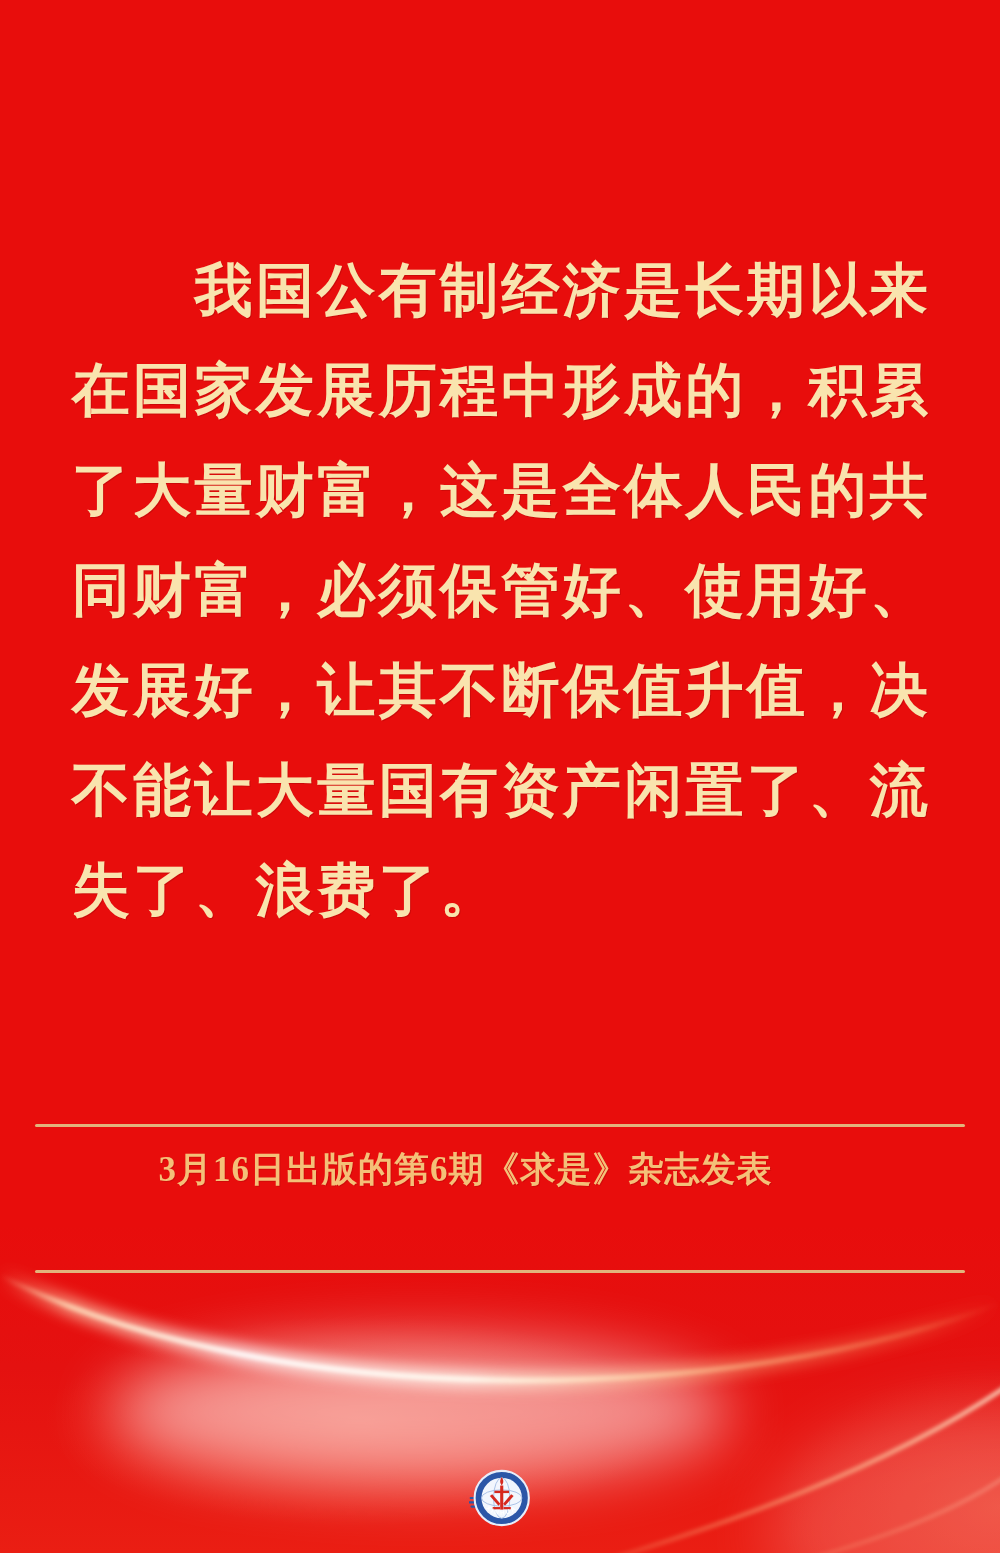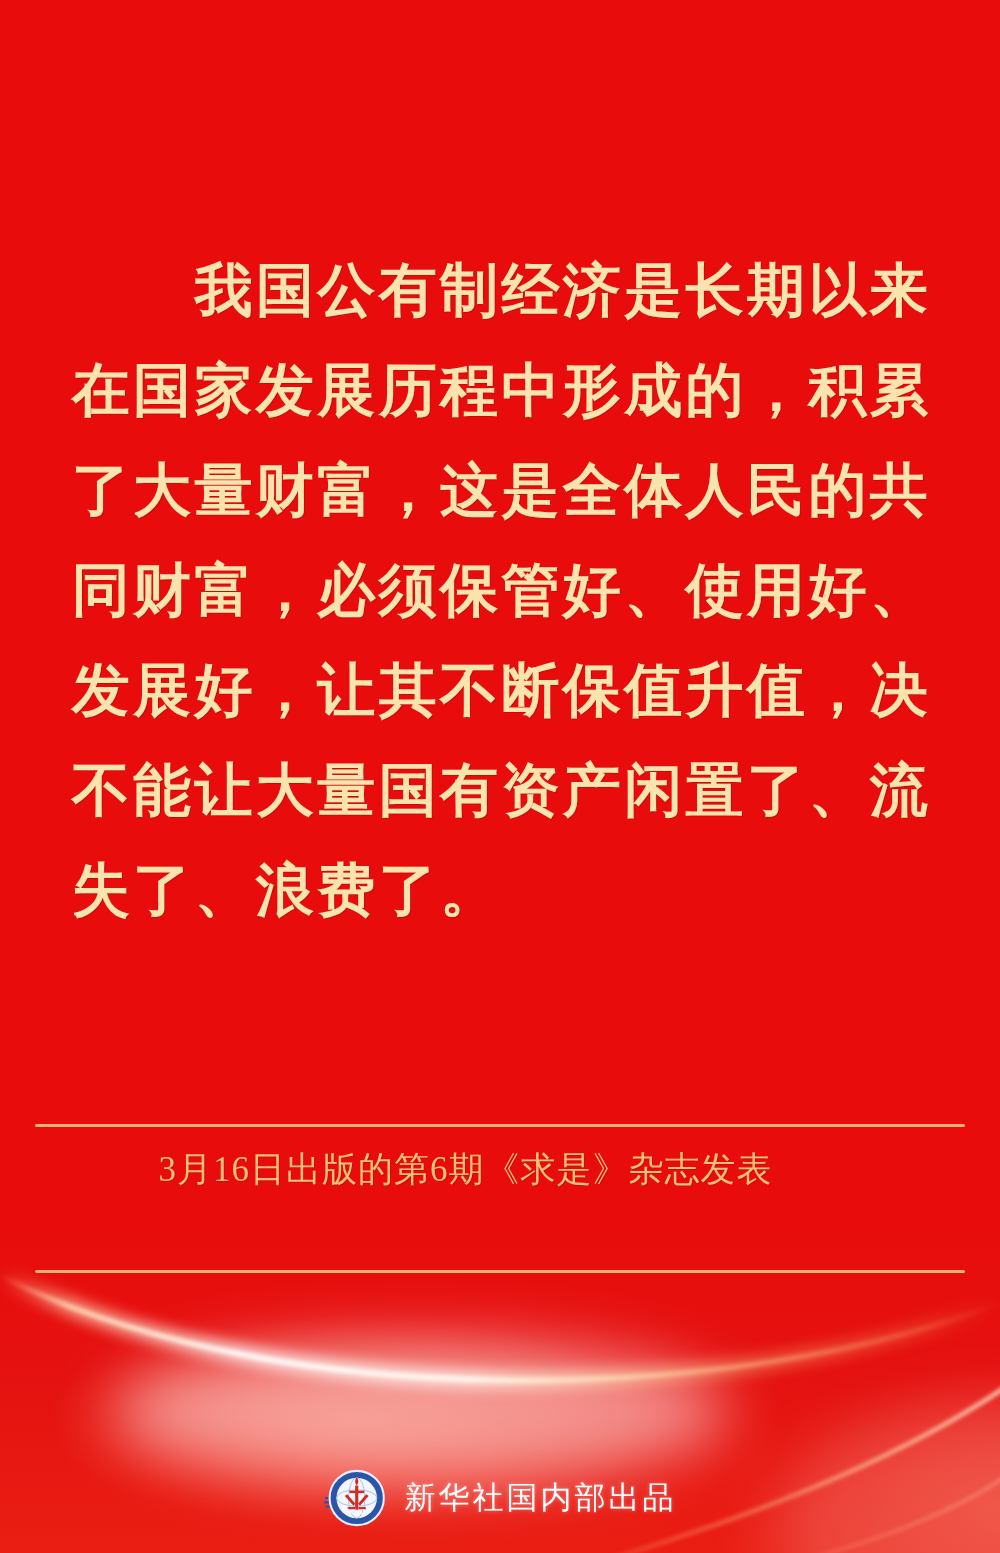--- a/index.html
+++ b/index.html
@@ -25,21 +25,21 @@
   .qline span{display:block;flex:0 0 auto;width:61.4px;text-align:center;}
   .qline.indent{padding-left:122.8px;}
   .divider{
     position:absolute;left:35px;width:930px;height:3px;
     background:var(--divider,#e2b47c);border-radius:2px;
   }
   #divider-top{top:1124px;}
   #divider-bottom{top:1270px;}
   .meta{
     position:absolute;left:0;width:931px;text-align:center;
-    color:var(--meta,#f4c078);font-weight:400;font-size:35px;line-height:40px;
+    color:var(--meta,#f4c078);font-weight:700;font-size:35px;line-height:40px;
     letter-spacing:1px;
     text-shadow:1px 1px 0 rgba(120,0,0,.2);
   }
   #meta-line-1{top:1150px;}
   #meta-line-2{top:1211px;}
   .footer{
     position:absolute;left:0;top:1466px;width:1000px;height:64px;
     display:flex;align-items:center;justify-content:center;gap:19px;
   }
   .logo{width:62px;height:62px;flex:0 0 auto;}
@@ -230,16 +230,15 @@
         <rect x="40" y="46.5" width="8.5" height="2.6"></rect>
       </g>
 
       <defs>
           <path id="arcpath" d="M15 41 A 25.5 25.5 0 0 0 61 41"></path>
         </defs>
       <text font-family="Liberation Sans, sans-serif" font-size="7" font-weight="bold" fill="#ffffff" letter-spacing="2.2">
         <textPath href="#arcpath" startOffset="50%" text-anchor="middle">XINHUA</textPath>
       </text>
     </svg>
-    <div class="footer-text">新华社国内部出品</div>
   </div>
 
 </div>
 
 </body></html>

